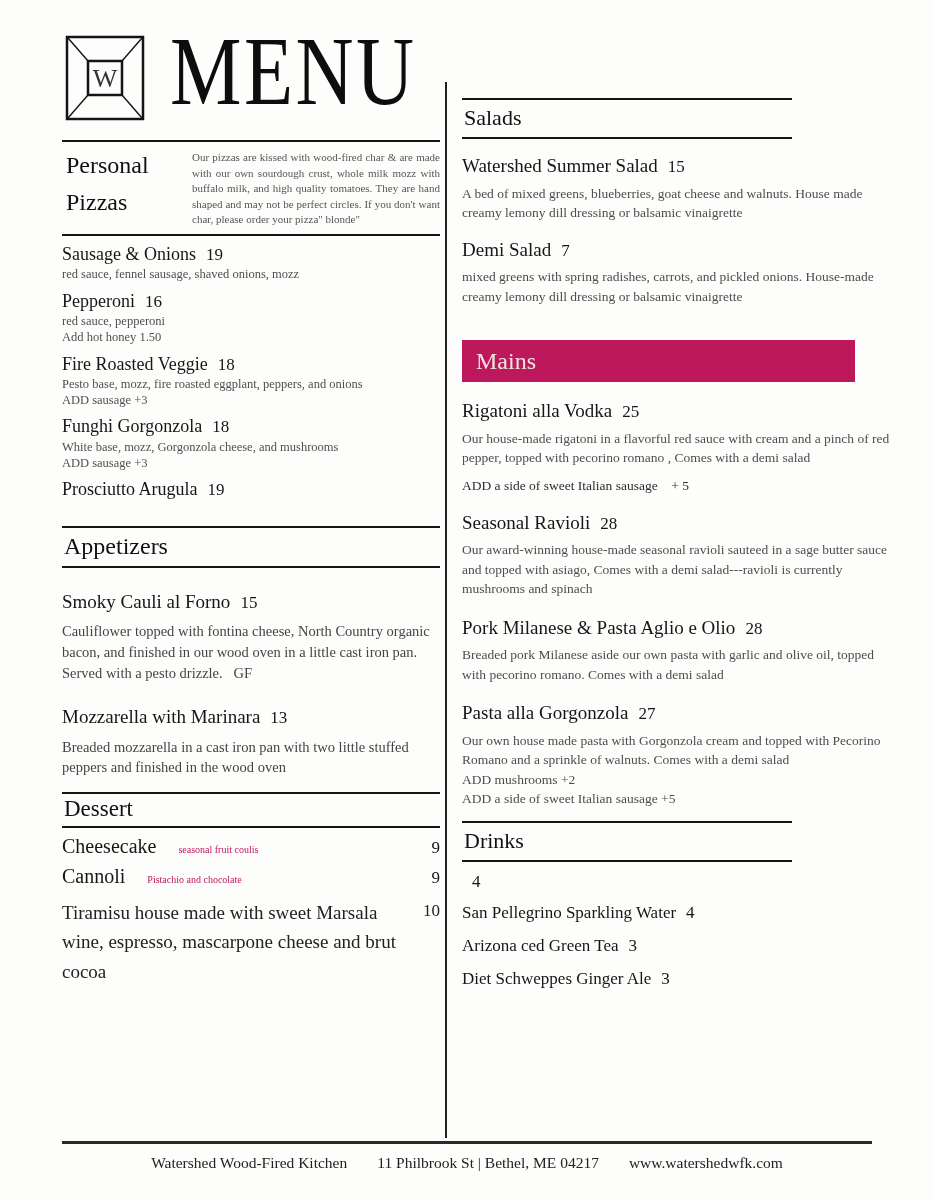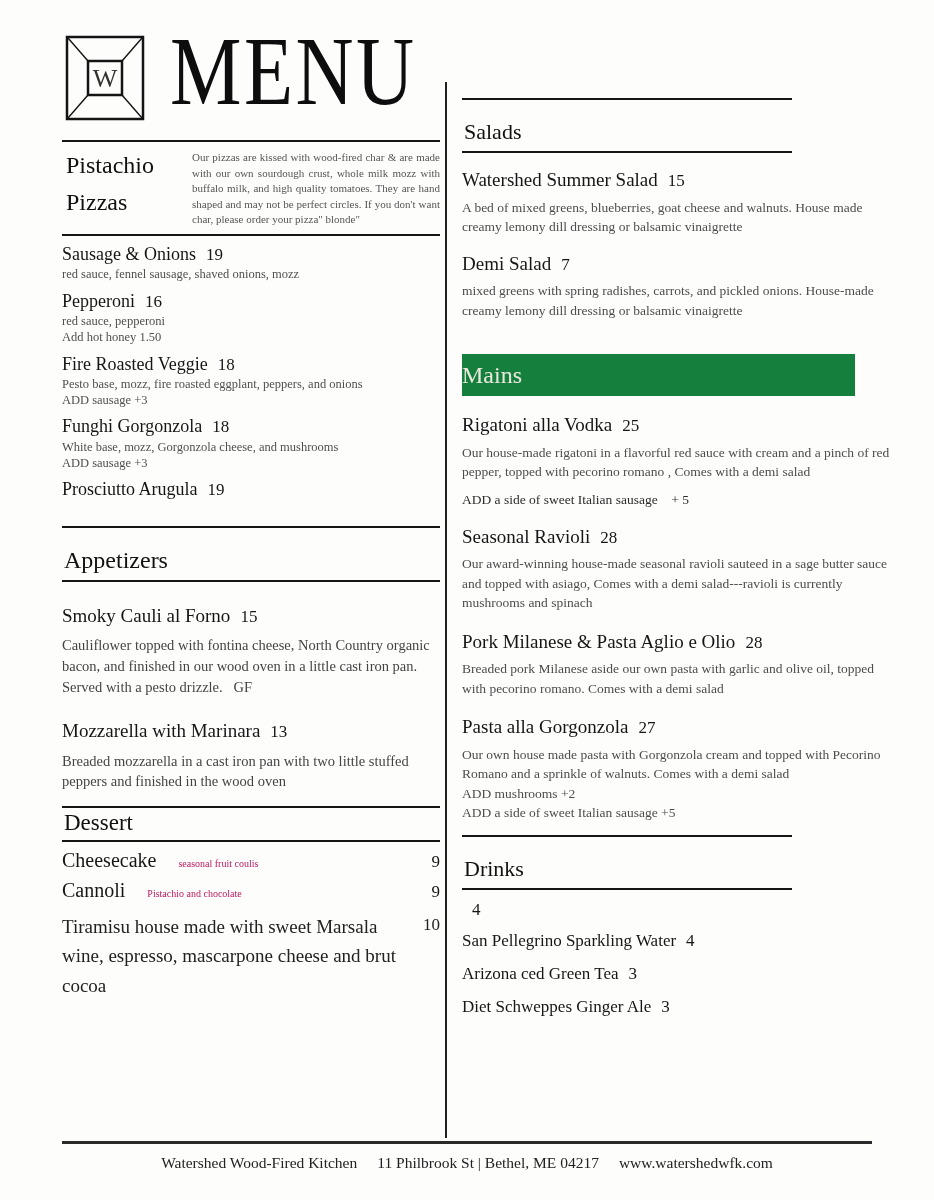--- a/index.html
+++ b/index.html
@@ -34,21 +34,21 @@
   
   .items { margin-top:7px; }
   .item { margin-bottom:7px; }
   .head { display:flex; justify-content:flex-start; align-items:baseline; }
   .name  { font-size:18px; line-height:1.3; color:#161616; }
   .price { font-size:17px; color:#161616; padding-left:10px; flex:none; }
   .desc  { font-size:12.5px; line-height:1.3; color:#4f4f4f; white-space:pre-line; }
 
   
   .sec-head { margin-top:24px; }
-  .sec-head h2 { font-size:24px; font-weight:normal; color:#111; padding:19px 0 6px 2px; }
+  .sec-head h2 { font-size:24px; font-weight:normal; color:#111; padding:5px 0 6px 2px; }
   .sec-head.narrow { width:330px; }
   .sec-head.narrow h2 { font-size:22px; }
 
   
   .apps .item { margin-top:22px; margin-bottom:0; }
   .apps .name { font-size:19px; }
   .apps .desc { font-size:14.5px; line-height:1.42; color:#444; margin-top:7px; }
 
   
   .dessert-items .item { margin-top:7px; margin-bottom:0; }
@@ -59,32 +59,32 @@
   .tiramisu { margin-top:10px; font-size:19px; line-height:1.55; color:#222; }
   .tiramisu .t-price { float:right; font-size:17px; }
 
   
   .col-right .item { margin-top:15px; margin-bottom:0; }
   .col-right .name { font-size:19px; }
   .col-right .desc { font-size:13.5px; line-height:1.44; margin-top:5px; color:#4d4d4d; }
   .addon { font-size:13.5px; color:#2c2c2c; margin-top:10px; }
   .addon:empty { display:none; margin:0; }
   .mains-banner {
-    margin-top:34px; width:393px; height:42px; background:#15803d;
-    color:#ece7dd; font-size:24px; line-height:42px; padding-left:0;
+    margin-top:34px; width:393px; height:42px; background:#be185d;
+    color:#ece7dd; font-size:24px; line-height:42px; padding-left:14px;
   }
   .mains .item { margin-top:17px; }
   .drinks { margin-top:12px; }
   .drink-items .item { margin-top:10px; margin-bottom:0; }
   .drink-items .name { font-size:17px; line-height:1.35; max-width:345px; }
 
   
   .footer { position:absolute; left:62px; top:1141px; width:810px; }
   .footer-line {
-    display:flex; justify-content:center; gap:20px;
+    display:flex; justify-content:center; gap:30px;
     font-size:15.5px; color:#222; padding-top:10px;
   }
 </style>
 </head>
 <body>
 
 <div class="page">
 
   <div class="logo">
     <svg width="82" height="88" viewBox="0 0 82 88">
@@ -99,21 +99,21 @@
   </div>
   <h1 class="menu-title">MENU</h1>
 
   <div class="divider"></div>
 
   <div class="col-left">
 
     <section>
       <div class="rule"></div>
       <div class="pizza-intro">
-        <div class="label">Pistachio Pizzas</div>
+        <div class="label">Personal Pizzas</div>
         <div class="blurb">Our pizzas  are kissed with wood-fired char &amp; are made with our own sourdough crust, whole milk mozz with buffalo milk, and high quality tomatoes. They are hand shaped and may not be perfect circles. If you don't want char, please order your pizza" blonde"</div>
       </div>
       <div class="rule"></div>
       <div class="items">
 
           <div class="item">
             <div class="head">
               <span class="name">Sausage &amp; Onions</span>
               <span class="price">19</span>
             </div>

